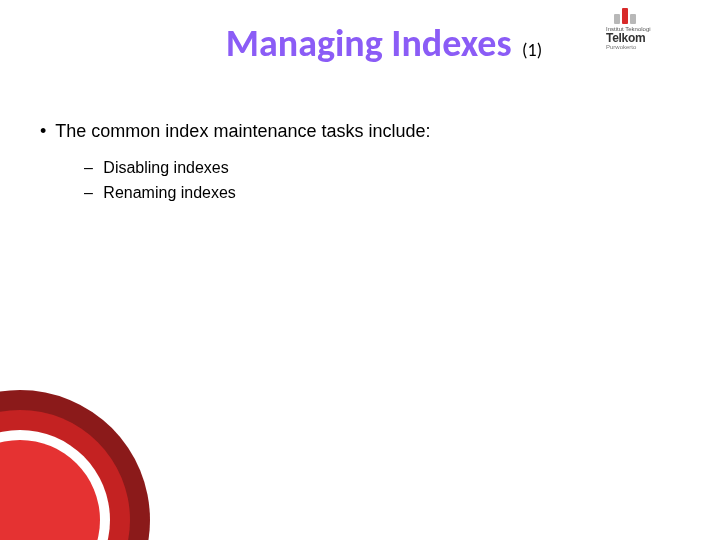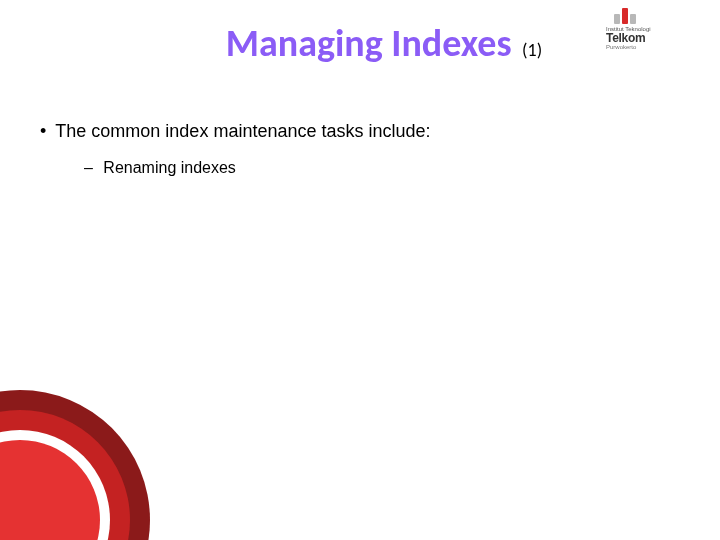--- a/index.html
+++ b/index.html
@@ -157,20 +157,21 @@
   </div>
 
   <div class="title-wrap">
     <span class="title">Managing Indexes</span>
     <span class="title-num">(1)</span>
   </div>
 
   <div class="content">
     <div class="bullet-main">The common index maintenance tasks include:</div>
     <ul class="sub-list">
+      <li class="sub-item">Disabling indexes</li>
       <li class="sub-item">Renaming indexes</li>
     </ul>
   </div>
 
   <div class="decor">
     <div class="ring r1"></div>
     <div class="ring r2"></div>
     <div class="ring r3"></div>
     <div class="ring r4"></div>
   </div>

